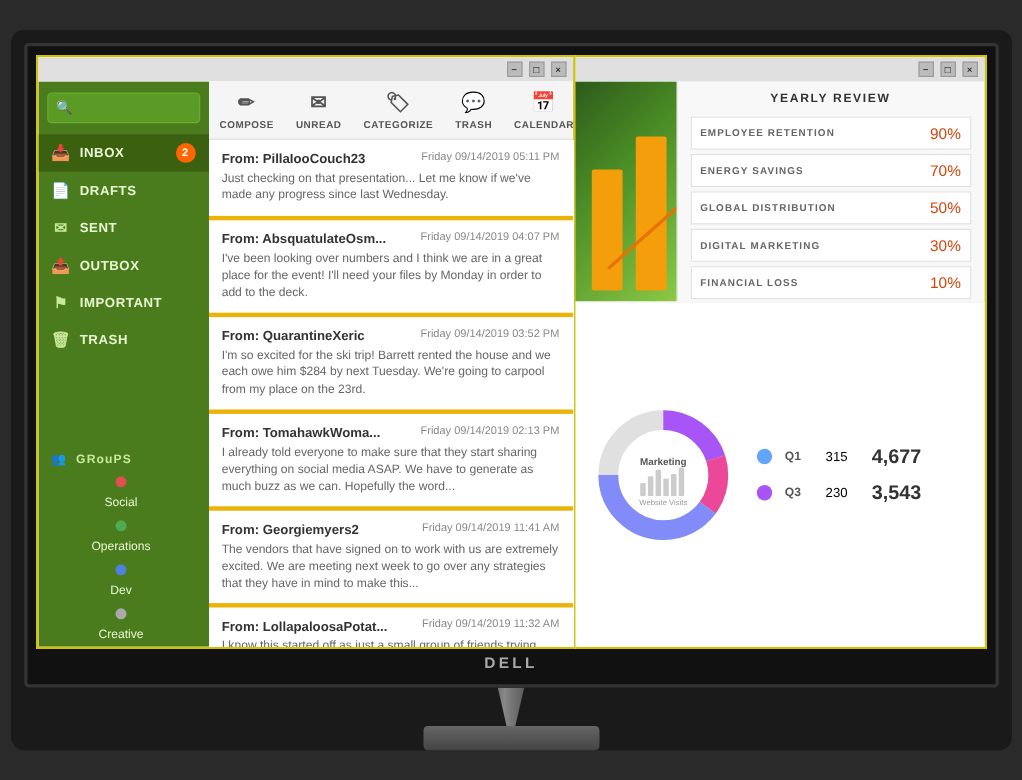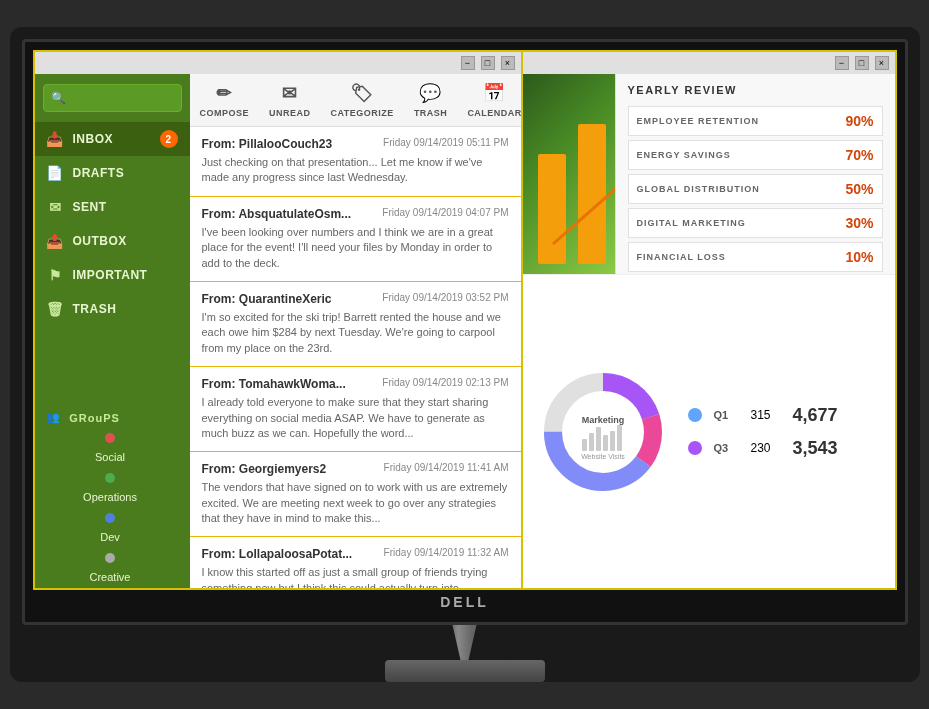--- a/index.html
+++ b/index.html
@@ -212,21 +212,21 @@
       color: #555;
     }
 
     .email-list {
       flex: 1;
       overflow-y: auto;
       background: #fff;
     }
 
     .email-item {
-      border-bottom: 1px solid #eab308;
+      border-bottom: 4px solid #eab308;
       padding: 10px 12px;
       cursor: pointer;
     }
 
     .email-header {
       display: flex;
       justify-content: space-between;
       margin-bottom: 4px;
     }
 
@@ -291,20 +291,21 @@
     
     .yearly-review {
       width: 280px;
       background: #f8f8f8;
       border-left: 1px solid #ddd;
       padding: 10px 12px;
       flex-shrink: 0;
     }
 
     .yr-title {
+      text-align: center;
       font-size: 11px;
       font-weight: bold;
       letter-spacing: 1.5px;
       color: #333;
       margin-bottom: 10px;
     }
 
     .yr-row {
       display: flex;
       align-items: center;
@@ -317,21 +318,21 @@
 
     .yr-label {
       font-size: 9px;
       letter-spacing: 1px;
       color: #666;
       font-weight: bold;
     }
 
     .yr-value {
       font-size: 14px;
-      font-weight: bold;
+      font-weight: normal;
       color: #d4450a;
     }
 
     
     .bottom-section {
       flex: 1;
       display: flex;
       align-items: center;
       padding: 15px;
       gap: 20px;

